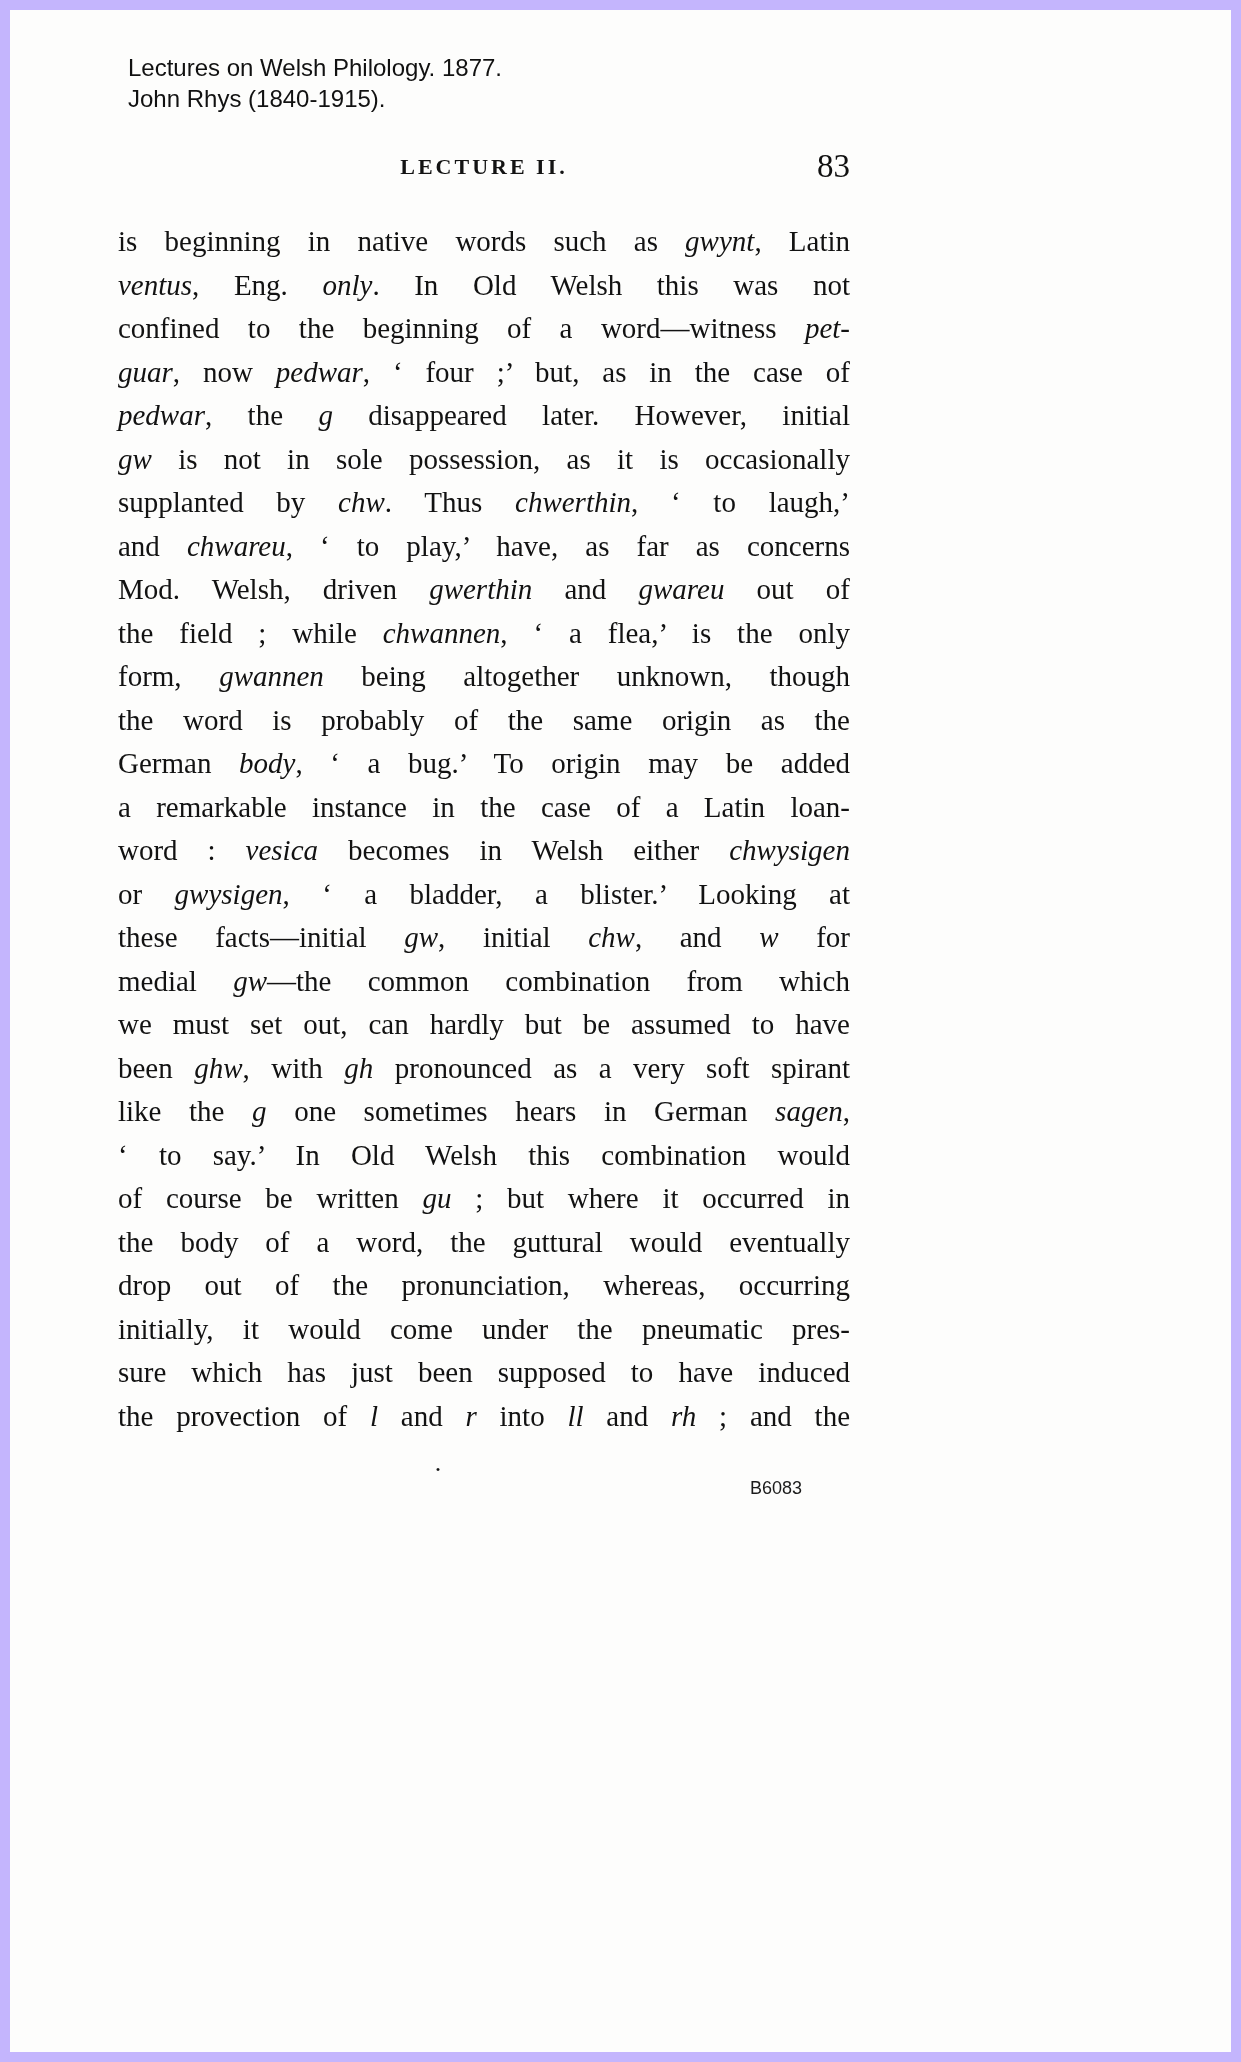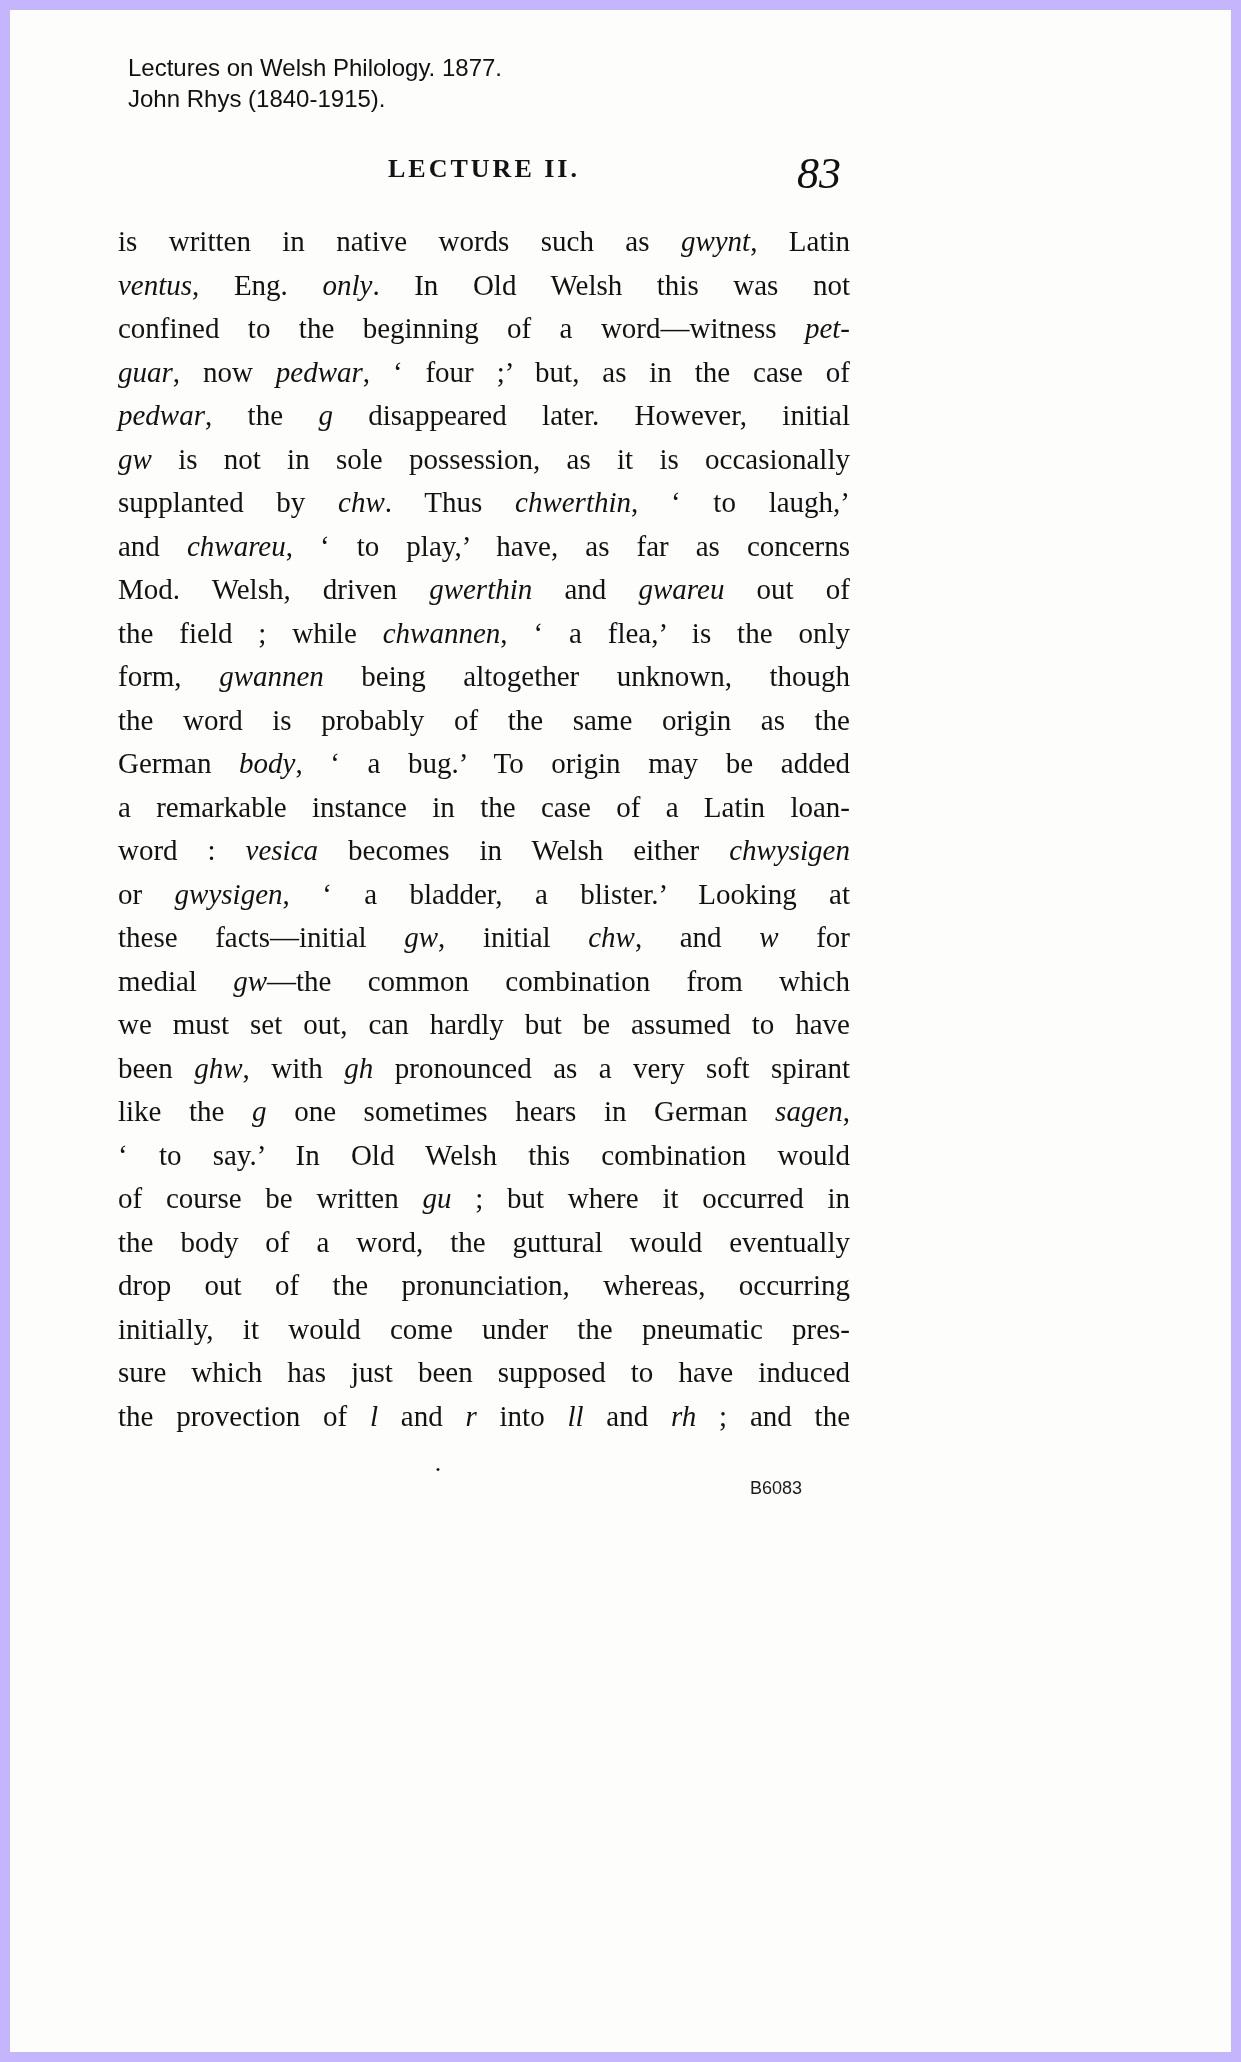--- a/index.html
+++ b/index.html
@@ -38,33 +38,32 @@
     width: 732px;
     height: 42px;
   }
   .lecture-title {
     position: absolute;
     left: 0;
     right: 0;
     top: 6px;
     text-align: center;
     font-family: "Liberation Serif", serif;
-    font-size: 26px;
+    font-size: 22px;
     font-weight: bold;
     letter-spacing: 3px;
     color: #131313;
   }
   .page-number {
     position: absolute;
-    right: 9px;
+    right: 0;
     top: 0;
     font-family: "Liberation Serif", serif;
-    font-size: 44px;
+    font-size: 33px;
     color: #101010;
-    font-style: italic;
   }
   .body-text {
     position: absolute;
     left: 108px;
     top: 210px;
     width: 732px;
     font-family: "Liberation Serif", serif;
     font-size: 29px;
     line-height: 43.5px;
     color: #121212;
@@ -107,21 +106,21 @@
       <div>Lectures on Welsh Philology. 1877.</div>
       <div>John Rhys (1840-1915).</div>
     </div>
 
     <div class="page-header">
       <span class="lecture-title">LECTURE II.</span>
       <span class="page-number">83</span>
     </div>
 
     <div class="body-text">
-        <div class="line"><span>is written in native words such as </span><i>gwynt</i><span>, Latin</span></div>
+        <div class="line"><span>is beginning in native words such as </span><i>gwynt</i><span>, Latin</span></div>
         <div class="line"><i>ventus</i><span>, Eng. </span><i>only</i><span>. In Old Welsh this was not</span></div>
         <div class="line"><span>confined to the beginning of a word—witness </span><i>pet-</i></div>
         <div class="line"><i>guar</i><span>, now </span><i>pedwar</i><span>, ‘ four ;’ but, as in the case of</span></div>
         <div class="line"><i>pedwar</i><span>, the </span><i>g</i><span> disappeared later. However, initial</span></div>
         <div class="line"><i>gw</i><span> is not in sole possession, as it is occasionally</span></div>
         <div class="line"><span>supplanted by </span><i>chw</i><span>. Thus </span><i>chwerthin</i><span>, ‘ to laugh,’</span></div>
         <div class="line"><span>and </span><i>chwareu</i><span>, ‘ to play,’ have, as far as concerns</span></div>
         <div class="line"><span>Mod. Welsh, driven </span><i>gwerthin</i><span> and </span><i>gwareu</i><span> out of</span></div>
         <div class="line"><span>the field ; while </span><i>chwannen</i><span>, ‘ a flea,’ is the only</span></div>
         <div class="line"><span>form, </span><i>gwannen</i><span> being altogether unknown, though</span></div>

